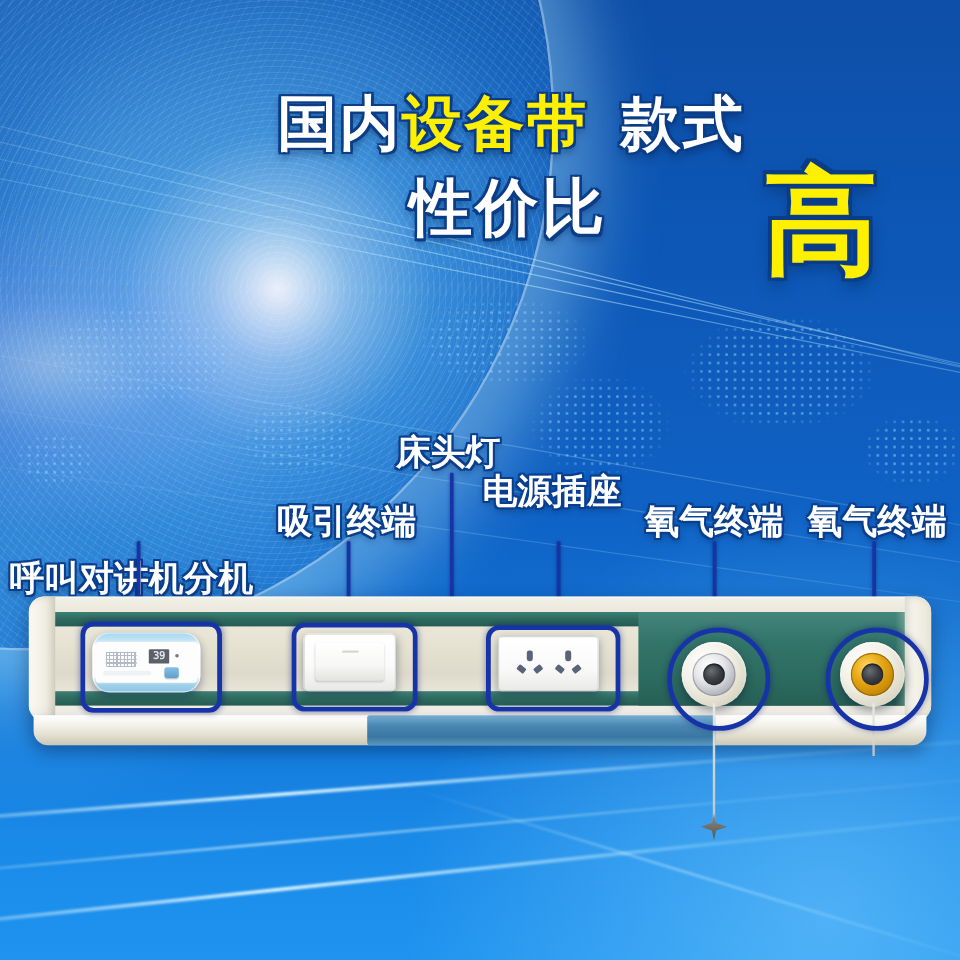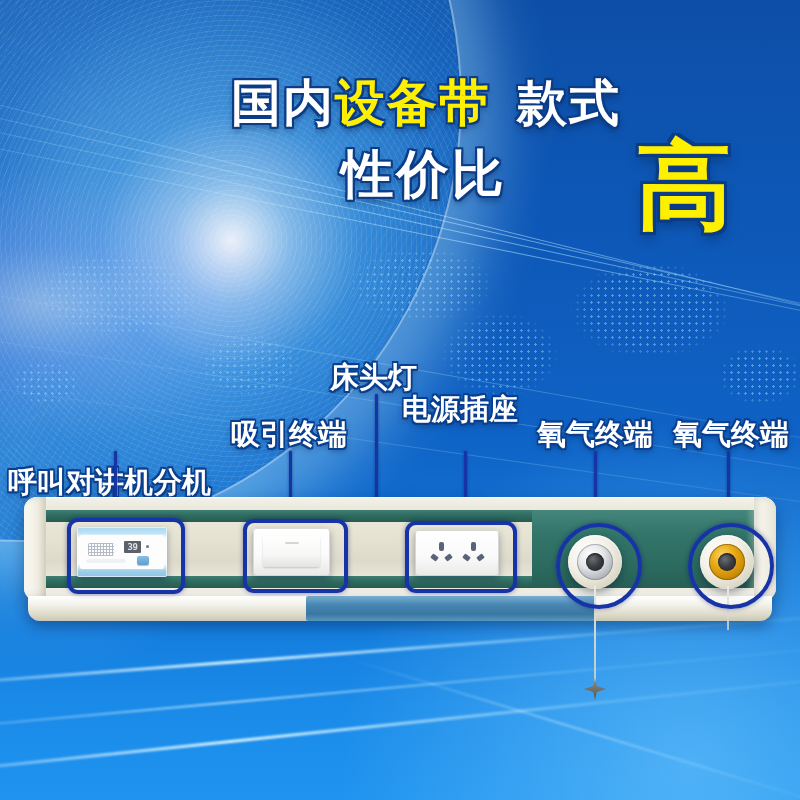--- a/index.html
+++ b/index.html
@@ -155,21 +155,21 @@
     box-shadow:0 6px 13px rgba(0,20,60,.35);
   }
   .rail-blue{
     position:absolute;left:282px;top:99px;width:290px;height:25px;
     background:linear-gradient(180deg,#6fa8cf 0%,#3b7fae 35%,#2e6f9f 72%,#4f93bd 100%);
     opacity:.93;border-radius:2px;
   }
 
   
   .nursecall{
-    position:absolute;left:77px;top:527px;width:90px;height:50px;border-radius:2px;
+    position:absolute;left:77px;top:527px;width:90px;height:50px;border-radius:14px;
     background:linear-gradient(180deg,#a9d6ef 0%,#bfe2f4 12%,#ffffff 22%,#fbfbfb 74%,#9fcfea 88%,#8dc4e4 100%);
     box-shadow:0 3px 7px rgba(0,20,60,.35), inset 0 0 0 1px rgba(255,255,255,.6);
   }
   .nc-face{position:absolute;left:3px;top:8px;width:84px;height:34px;background:#fdfdfd;border-radius:2px;}
   .nc-grille{position:absolute;left:8px;top:8px;width:26px;height:13px;
     background-image:repeating-linear-gradient(90deg,#9aa6b5 0 1px,transparent 1px 3px),
                      repeating-linear-gradient(0deg,#9aa6b5 0 1px,transparent 1px 3px);
     opacity:.75;border-radius:2px;}
   .nc-lcd{position:absolute;left:44px;top:6px;width:17px;height:12px;border-radius:1px;
     background:#5c6068;color:#dfe4ea;font-size:9px;font-weight:bold;line-height:12px;text-align:center;

